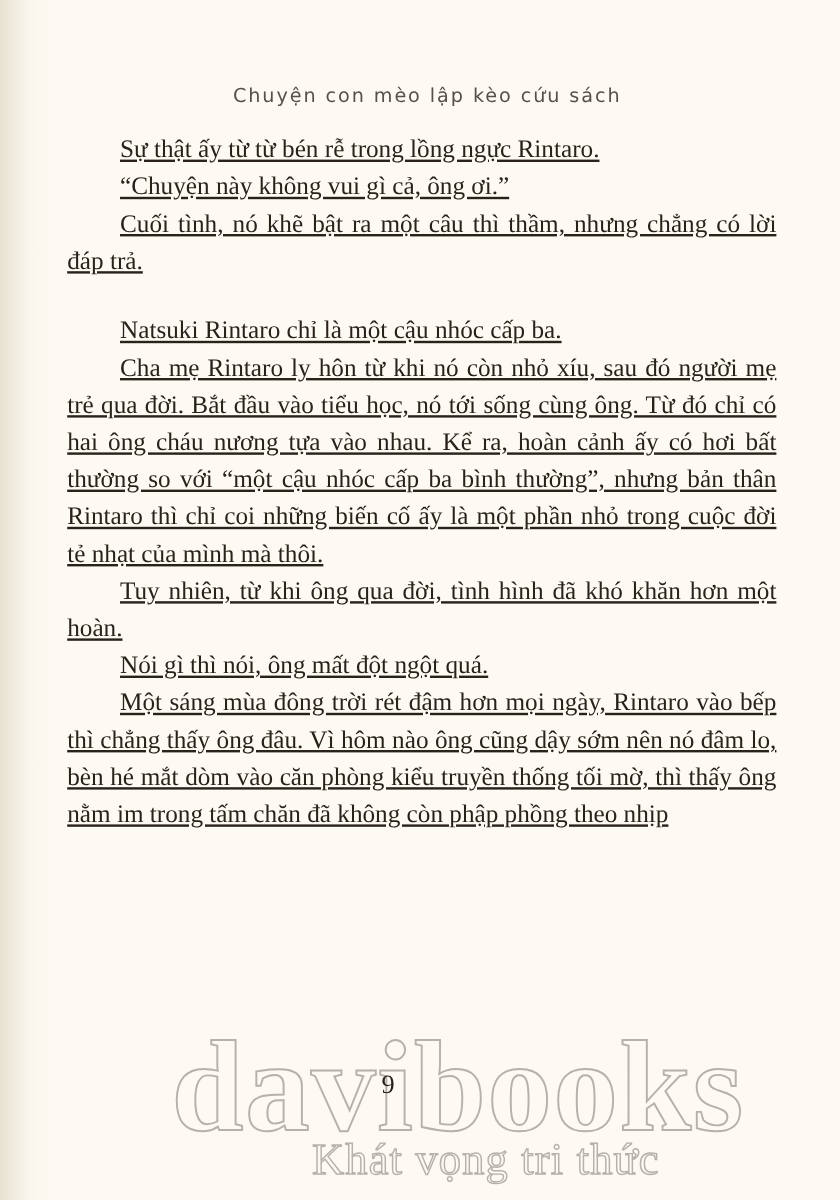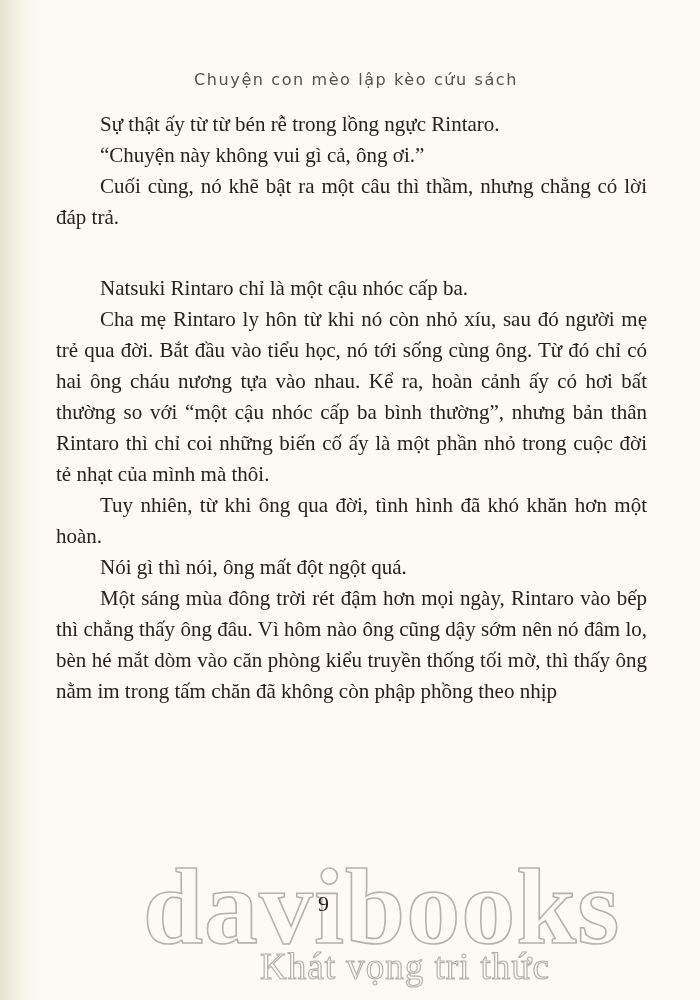--- a/index.html
+++ b/index.html
@@ -33,23 +33,24 @@
     font-family:"DejaVu Sans",sans-serif;
     font-size:16px;
     letter-spacing:1.6px;
     color:var(--header-color);
   }
   .body-text{
     position:absolute;top:109px;left:56px;width:591px;
     font-size:21px;line-height:31px;
     text-align:justify;
     color:var(--text-color);
+    text-decoration:underline;
   }
   .section{margin:0;}
-  .section + .section{margin-top:40px;}
+  .section + .section{margin-top:27px;}
   p.para{margin:0;text-indent:44px;}
   .watermark{
     position:absolute;left:0;top:0;width:700px;height:1000px;
     pointer-events:none;
     border-radius:10px;
   }
   .wm-logo{
     position:absolute;left:143px;top:853px;
     font-family:"Liberation Serif",serif;
     font-weight:bold;
@@ -78,21 +79,21 @@
 
 <div class="page">
   <div class="edge-shade"></div>
 
   <div class="running-header">Chuyện con mèo lập kèo cứu sách</div>
 
   <div class="body-text">
       <div class="section">
         <p class="para">Sự thật ấy từ từ bén rễ trong lồng ngực Rintaro.</p>
         <p class="para">“Chuyện này không vui gì cả, ông ơi.”</p>
-        <p class="para">Cuối cùng, nó khẽ bật ra một câu thì thầm, nhưng chẳng có lời đáp trả.</p>
+        <p class="para">Cuối tình, nó khẽ bật ra một câu thì thầm, nhưng chẳng có lời đáp trả.</p>
       </div>
       <div class="section">
         <p class="para">Natsuki Rintaro chỉ là một cậu nhóc cấp ba.</p>
         <p class="para">Cha mẹ Rintaro ly hôn từ khi nó còn nhỏ xíu, sau đó người mẹ trẻ qua đời. Bắt đầu vào tiểu học, nó tới sống cùng ông. Từ đó chỉ có hai ông cháu nương tựa vào nhau. Kể ra, hoàn cảnh ấy có hơi bất thường so với “một cậu nhóc cấp ba bình thường”, nhưng bản thân Rintaro thì chỉ coi những biến cố ấy là một phần nhỏ trong cuộc đời tẻ nhạt của mình mà thôi.</p>
         <p class="para">Tuy nhiên, từ khi ông qua đời, tình hình đã khó khăn hơn một hoàn.</p>
         <p class="para">Nói gì thì nói, ông mất đột ngột quá.</p>
         <p class="para">Một sáng mùa đông trời rét đậm hơn mọi ngày, Rintaro vào bếp thì chẳng thấy ông đâu. Vì hôm nào ông cũng dậy sớm nên nó đâm lo, bèn hé mắt dòm vào căn phòng kiểu truyền thống tối mờ, thì thấy ông nằm im trong tấm chăn đã không còn phập phồng theo nhịp</p>
       </div>
     </div>
 

